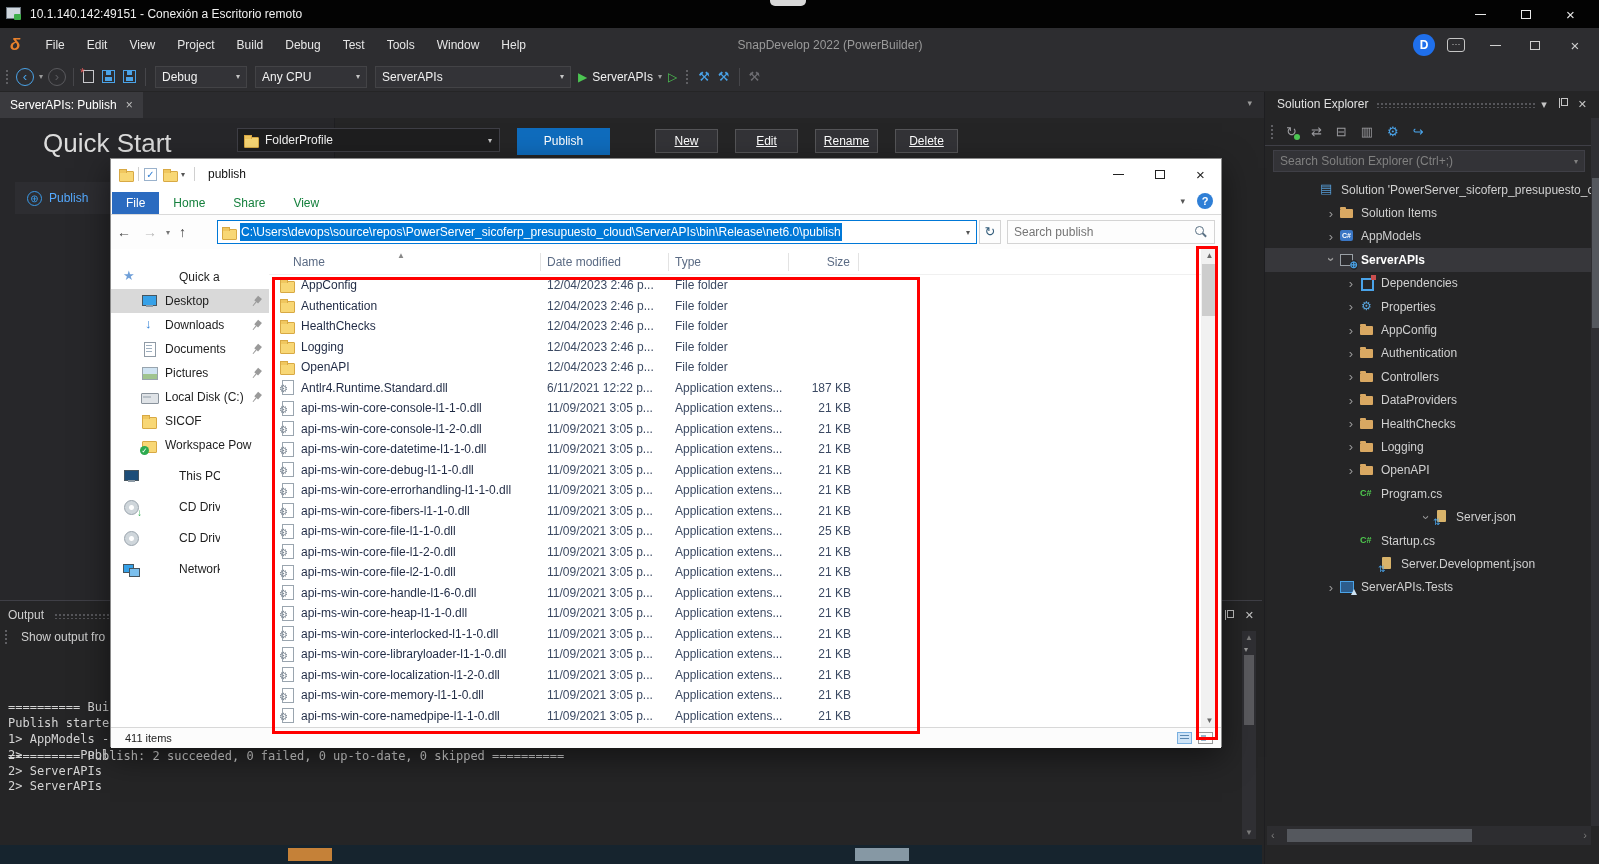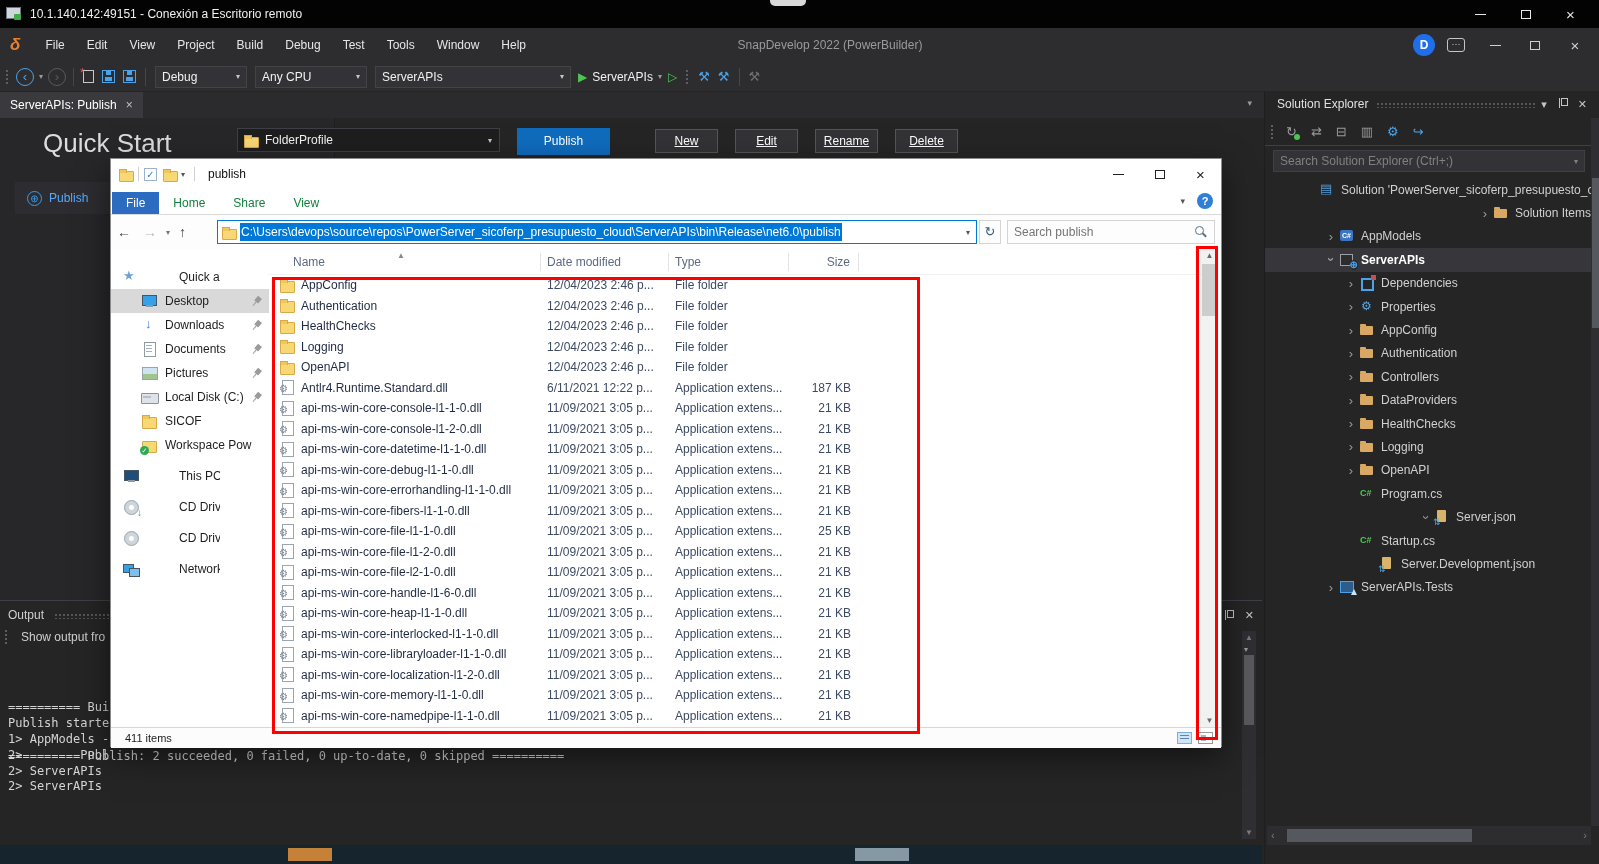--- a/index.html
+++ b/index.html
@@ -401,21 +401,21 @@
       <span>Search Solution Explorer (Ctrl+;)</span>
       <span class="cbx-caret">▾</span>
     </div>
     <div id="se-tree">
 
     <div class="t-row" style="padding-left: 38px;">
           <span class="chev" style="visibility: hidden;"></span>
           <span class="tico i-solution"></span>
           <span class="t-label">Solution 'PowerServer_sicoferp_presupuesto_cl</span>
         </div>
-        <div class="t-row" style="padding-left: 58px; justify-content: flex-end;">
+        <div class="t-row" style="padding-left: 58px;">
           <span class="chev i-r"></span>
           <span class="tico i-folder"></span>
           <span class="t-label">Solution Items</span>
         </div>
         <div class="t-row" style="padding-left: 58px;">
           <span class="chev i-r"></span>
           <span class="tico i-csproj"></span>
           <span class="t-label">AppModels</span>
         </div>
         <div class="t-row sel" style="padding-left: 58px;">

